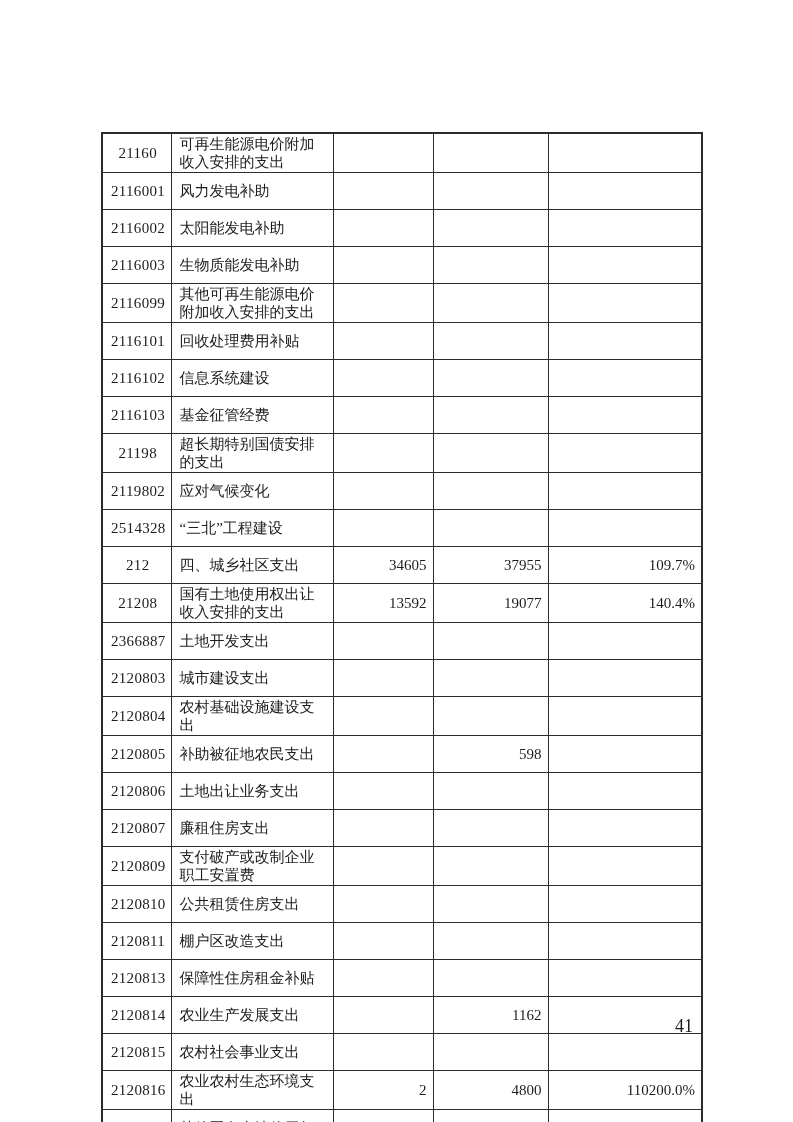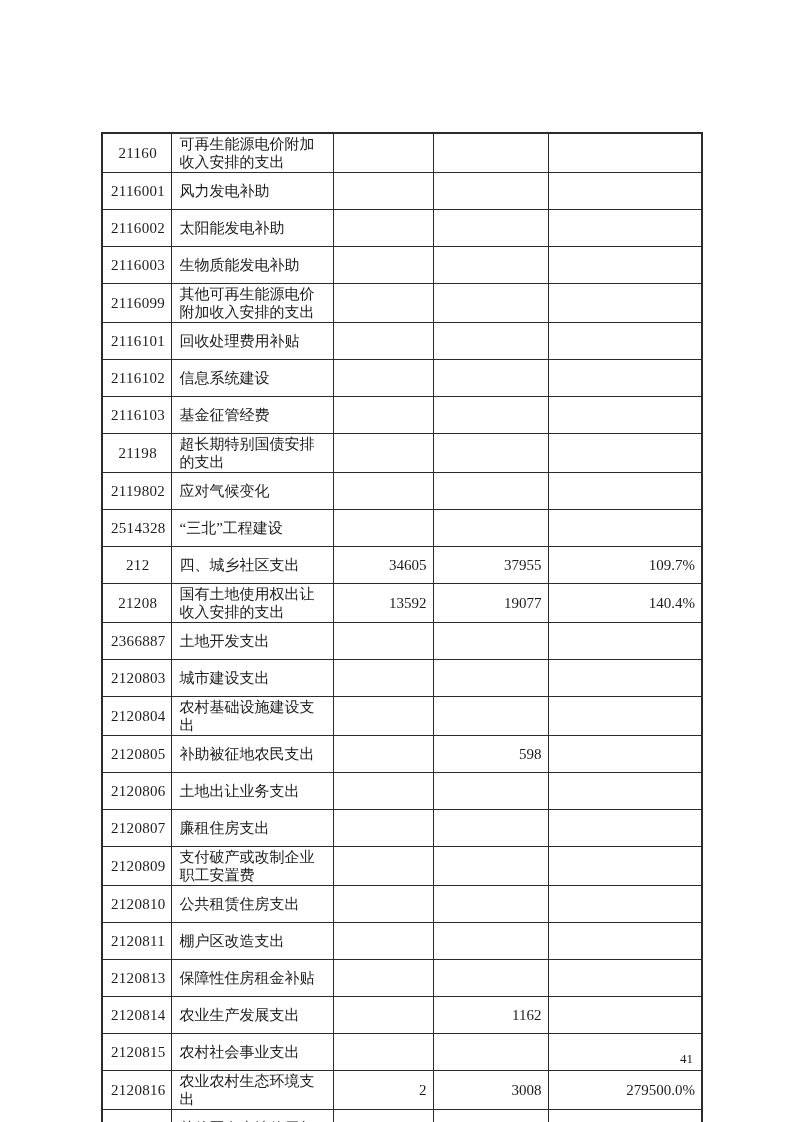--- a/index.html
+++ b/index.html
@@ -48,23 +48,22 @@
     margin-top: 10px;
   }
   td.num {
     text-align: right;
     padding-right: 10px;
   }
   .page-number {
     position: absolute;
     top: 1016px;
     right: 100px;
-    font-size: 13px;
+    font-size: 18px;
     color: #1c1c1c;
-    margin-top: 35px;
   }
 </style>
 </head>
 <body>
 
 <div class="page">
 
   <table class="budget">
     <colgroup>
       <col style="width:69px">
@@ -276,22 +275,22 @@
       <td class="desc">农村社会事业支出</td>
       <td class="num"></td>
       <td class="num"></td>
       <td class="num"></td>
     </tr>
 
     <tr>
       <td class="code">2120816</td>
       <td class="desc">农业农村生态环境支出</td>
       <td class="num">2</td>
-      <td class="num">3008</td>
-      <td class="num">279500.0%</td>
+      <td class="num">4800</td>
+      <td class="num">110200.0%</td>
     </tr>
 
     <tr>
       <td class="code">2120899</td>
       <td class="desc">其他国有土地使用权</td>
       <td class="num"></td>
       <td class="num"></td>
       <td class="num"></td>
     </tr>
   </tbody>

